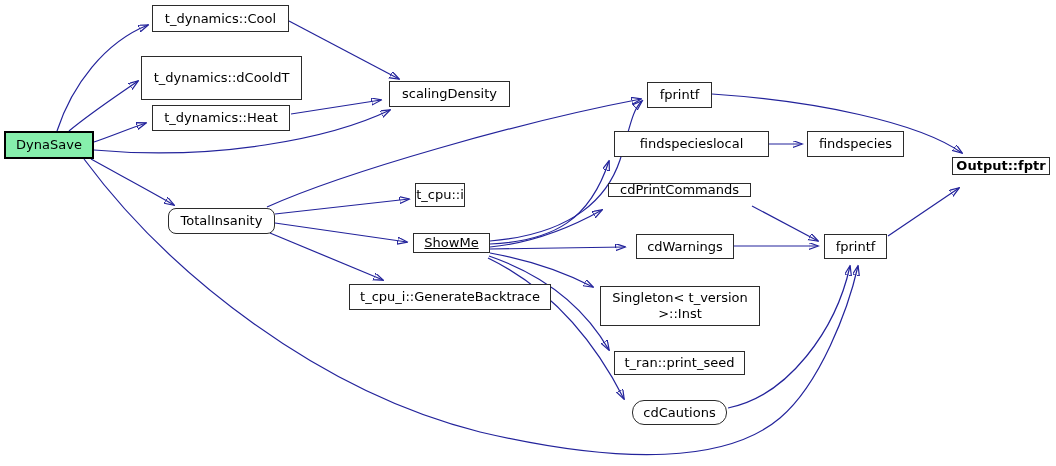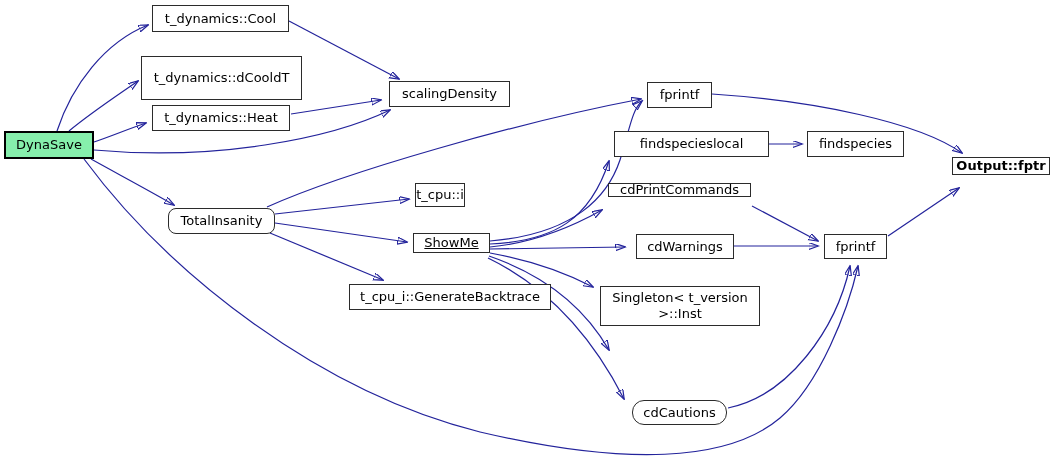--- a/index.html
+++ b/index.html
@@ -91,16 +91,17 @@
   <div class="node" style="left:413px; top:233px; width:77px;  height:20px;text-decoration:underline;"><span>ShowMe</span></div>
   <div class="node" style="left:349px; top:284px; width:202px; height:26px;"><span>t_cpu_i::GenerateBacktrace</span></div>
   <div class="node" style="left:647px; top:82px;  width:65px;  height:26px;"><span>fprintf</span></div>
   <div class="node" style="left:614px; top:131px; width:155px; height:26px;"><span>findspecieslocal</span></div>
   <div class="node" style="left:807px; top:131px; width:97px;  height:26px;"><span>findspecies</span></div>
   <div class="node" style="left:608px; top:183px; width:143px; height:14px;"><span>cdPrintCommands</span></div>
   <div class="node" style="left:630px; top:234px; width:98px;  height:25px;margin-left:6px;"><span>cdWarnings</span></div>
   <div class="node" style="left:824px; top:234px; width:63px;  height:25px;"><span>fprintf</span></div>
   <div class="node" style="left:600px; top:286px; width:160px; height:40px;"><span>Singleton&lt; t_version
 &gt;::Inst</span></div>
+  <div class="node" style="left:614px; top:351px; width:131px; height:24px;"><span>t_ran::print_seed</span></div>
   <div class="node" style="left:632px; top:400px; width:95px;  height:25px;border-radius:12px;"><span>cdCautions</span></div>
   <div class="node" style="left:952px; top:157px; width:98px;  height:18px;font-weight:bold;"><span>Output::fptr</span></div>
 
 </div>
 
 </body></html>

